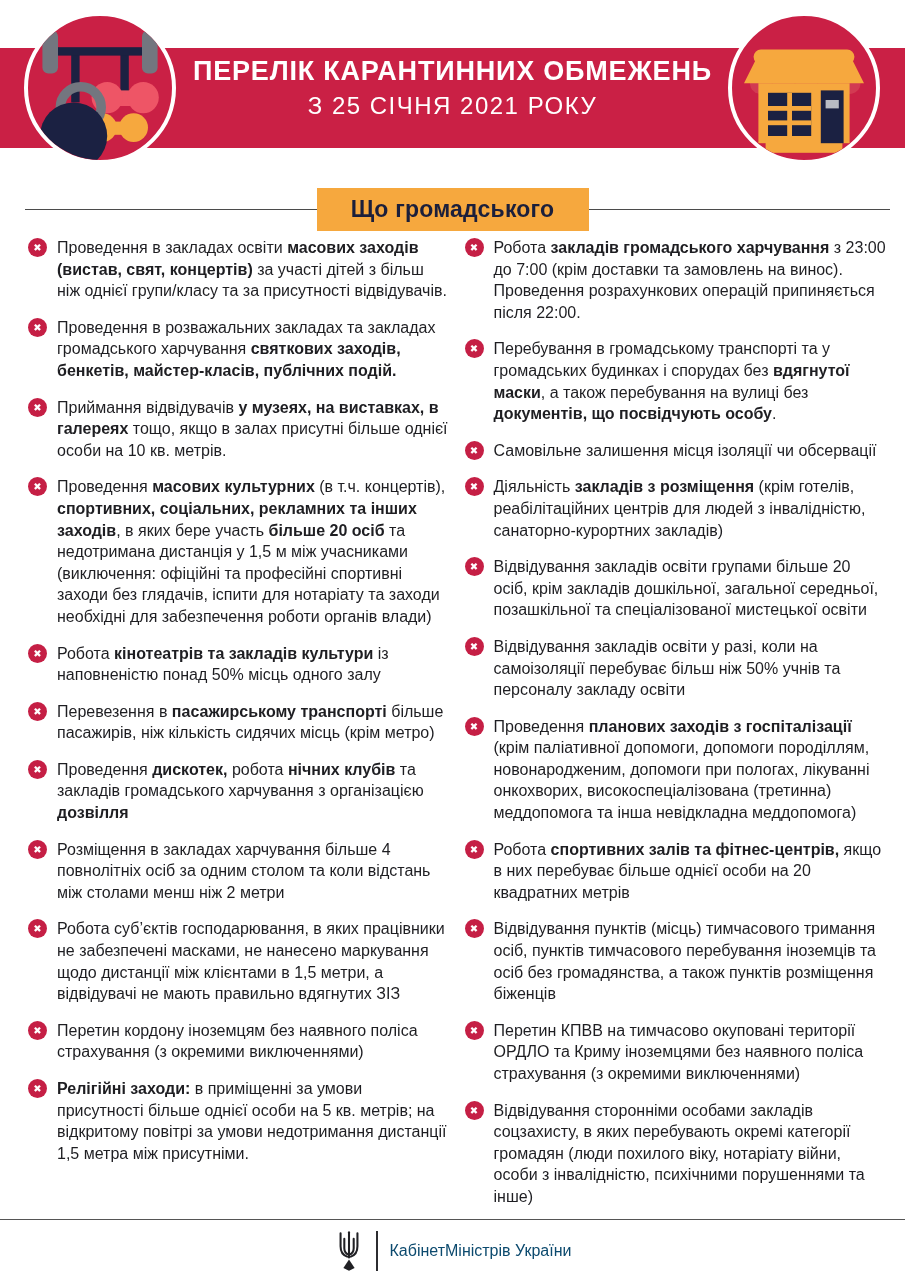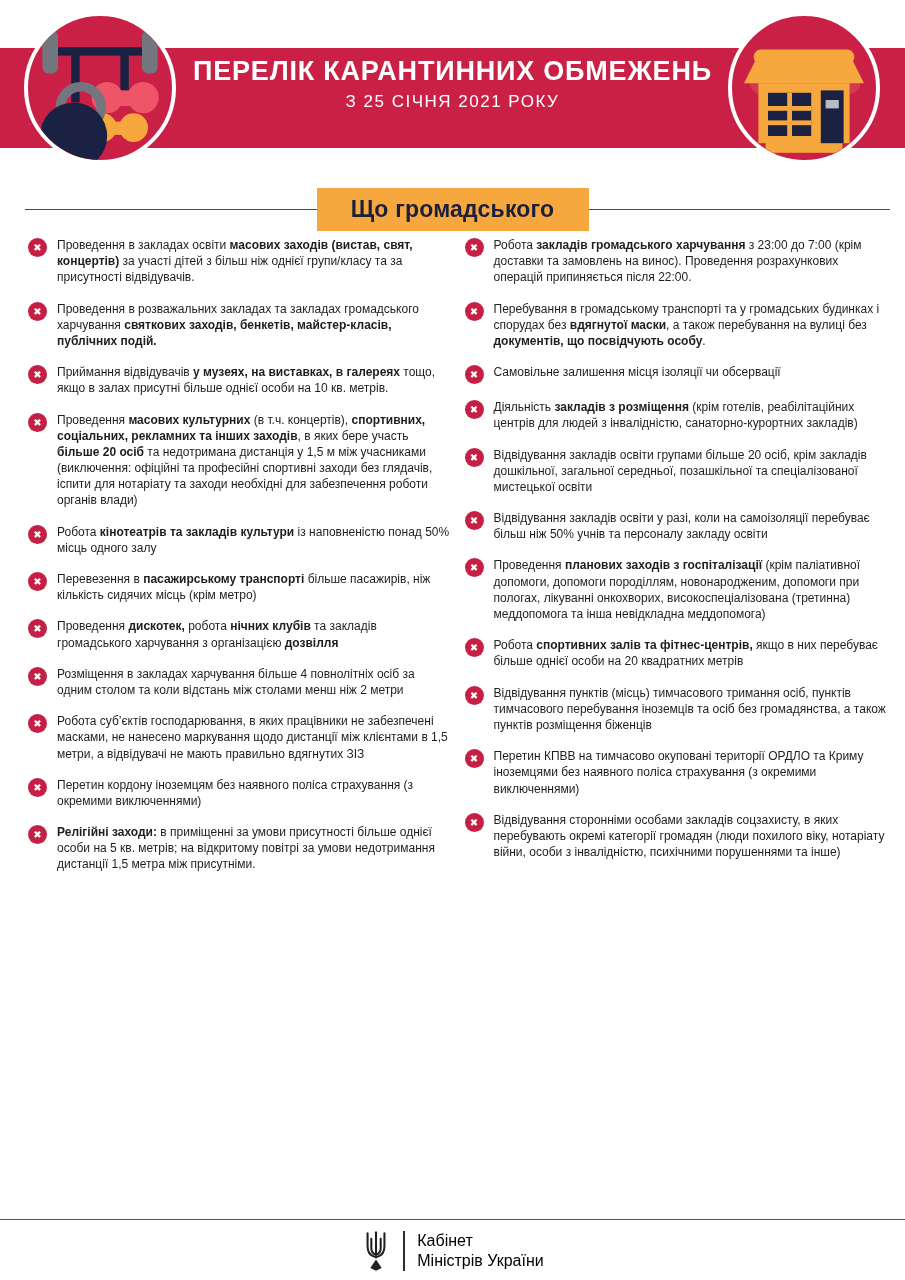--- a/index.html
+++ b/index.html
@@ -19,48 +19,48 @@
   .band{position:absolute;left:0;top:48px;width:905px;height:100px;background:var(--red);}
   .hcircle{
     position:absolute;top:12px;width:152px;height:152px;border-radius:50%;
     background:var(--red);border:4px solid #ffffff;box-sizing:border-box;overflow:hidden;
   }
   .hcircle.left{left:24px;}
   .hcircle.right{left:728px;}
   .hcircle svg{width:100%;height:100%;display:block;}
   .titles{position:absolute;left:0;top:56px;width:905px;text-align:center;color:#ffffff;}
   .title-line{font-size:27px;font-weight:bold;letter-spacing:.8px;line-height:31px;}
-  .subtitle{font-size:17px;font-weight:normal;letter-spacing:1.5px;margin-top:5px;}
+  .subtitle{font-size:24px;font-weight:normal;letter-spacing:1.5px;margin-top:5px;}
   
   .section-row{position:absolute;left:0;top:188px;width:905px;height:43px;}
   .section-rule{position:absolute;top:21px;left:25px;right:15px;border-top:1.5px solid #4b4b4b;}
   .badge{
     position:absolute;left:50%;transform:translateX(-50%);top:0;width:272px;height:43px;
     background:var(--orange);color:#1b1f3b;font-weight:bold;font-size:23px;
     display:flex;align-items:center;justify-content:center;letter-spacing:.2px;
   }
   
   .columns{position:absolute;left:28px;top:237px;width:859px;display:flex;gap:14px;}
   .col{flex:1;display:flex;flex-direction:column;gap:15px;min-width:0;}
   .item{display:flex;gap:10px;align-items:flex-start;}
   .xicon{
     flex:0 0 19px;width:19px;height:19px;border-radius:50%;background:var(--bullet-red);
     color:#ffffff;font-size:10px;line-height:19px;text-align:center;font-weight:bold;
     margin-top:1px;font-family:"DejaVu Sans",sans-serif;
   }
-  .itext{margin:0;font-size:12px;line-height:1.35;color:var(--ink);}
+  .itext{margin:0;font-size:16px;line-height:1.35;color:var(--ink);}
   .itext .b{font-weight:bold;}
   
   .footer-rule{position:absolute;left:0;top:1219px;width:905px;border-top:1px solid #555555;}
   .brand{
     position:absolute;left:0;top:1228px;width:905px;height:46px;
     display:flex;align-items:center;justify-content:center;gap:12px;
   }
   .brand-divider{width:2px;height:40px;background:#2c2c30;}
-  .brand-text{display:flex;flex-direction:column;justify-content:center;color:#000000;}
+  .brand-text{display:flex;flex-direction:row;justify-content:center;color:#0c4a6e;}
   .brand-line1{font-size:16px;line-height:20px;}
   .brand-line2{font-size:16px;line-height:20px;font-weight:normal;}
 </style>
 </head>
 <body>
 
 <div class="page">
 
   <div class="band"></div>
 

